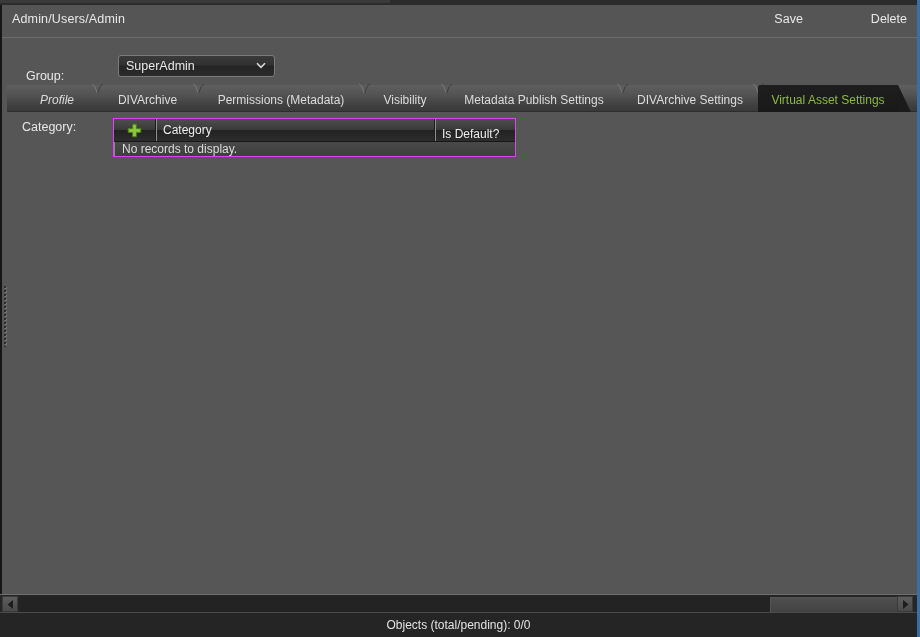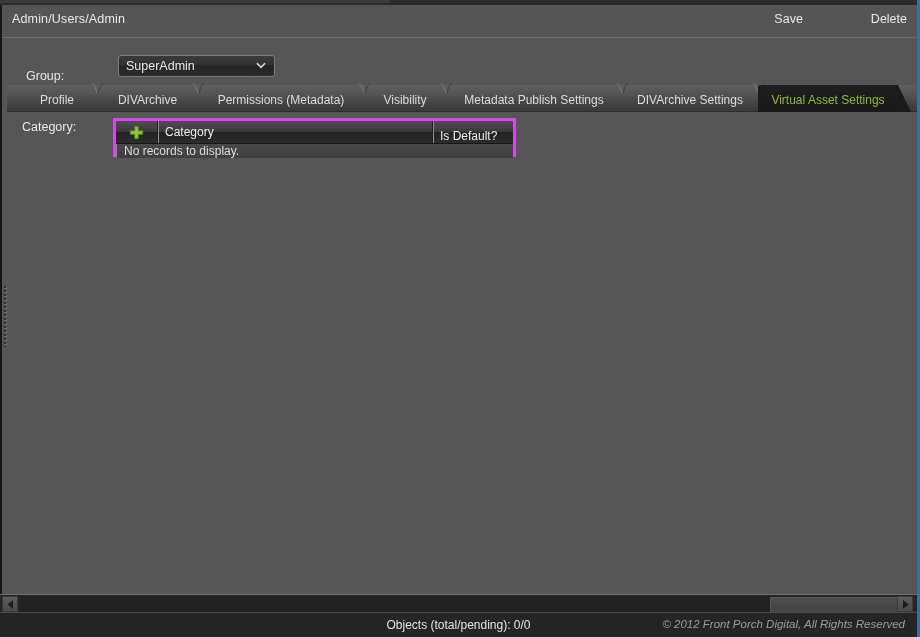--- a/index.html
+++ b/index.html
@@ -205,21 +205,21 @@
     position: absolute;
     left: 22px; top: 82px;
     font-size: 12.5px;
     color: #e7e7e7;
   }
   .grid {
     position: absolute;
     left: 113px; top: 80px;
     width: 403px;
     height: 39px;
-    border: 3px solid #d946ef;
+    border: 1px solid #d946ef;
     box-sizing: border-box;
     background: #2a2a2a;
   }
   .grid-head {
     position: relative;
     height: 22px;
     display: flex;
     background: linear-gradient(to bottom, #4e4e4e 0%, #3a3a3a 48%, #222222 52%, #2d2d2d 100%);
   }
   .grid-head .cell {
@@ -382,21 +382,21 @@
               <path d="M12 1 C9.8 1.4 8.6 4.6 6.7 10.4" fill="none" stroke="#3d3d3d" stroke-width="1"></path>
             </svg></div>
           <div class="tab-sep" style="left: 609px;"><svg width="13" height="13" viewBox="0 0 13 13">
               <path d="M1 1 C3.2 1.4 4.4 4.6 6.3 10.4" fill="none" stroke="#7d7d7d" stroke-width="1"></path>
               <path d="M12 1 C9.8 1.4 8.6 4.6 6.7 10.4" fill="none" stroke="#3d3d3d" stroke-width="1"></path>
             </svg></div>
           <div class="tab-sep" style="left: 745px;"><svg width="13" height="13" viewBox="0 0 13 13">
               <path d="M1 1 C3.2 1.4 4.4 4.6 6.3 10.4" fill="none" stroke="#7d7d7d" stroke-width="1"></path>
               <path d="M12 1 C9.8 1.4 8.6 4.6 6.7 10.4" fill="none" stroke="#3d3d3d" stroke-width="1"></path>
             </svg></div>
-          <div class="tab" style="left: 10px; width: 80px;">
+          <div class="tab" style="left: 10px; width: 80px; font-style: italic;">
             <span class="lbl">Profile</span>
           </div>
           <div class="tab" style="left: 90px; width: 101px;">
             <span class="lbl">DIVArchive</span>
           </div>
           <div class="tab" style="left: 191px; width: 166px;">
             <span class="lbl">Permissions (Metadata)</span>
           </div>
           <div class="tab" style="left: 357px; width: 82px;">
             <span class="lbl">Visibility</span>
@@ -447,16 +447,15 @@
     </div>
     <div class="scroll-btn right">
       <svg width="7" height="9" viewBox="0 0 7 9">
         <path d="M1 0 L1 9 L6.5 4.5 Z" fill="#1d1d1d"></path>
       </svg>
     </div>
   </div>
 
   <div class="statusbar">
     <div class="status-objects">Objects (total/pending): 0/0</div>
-    <div class="status-copyright">© 2012 Front Porch Digital, All Rights Reserved</div>
   </div>
 
 </div>
 
 </body></html>

